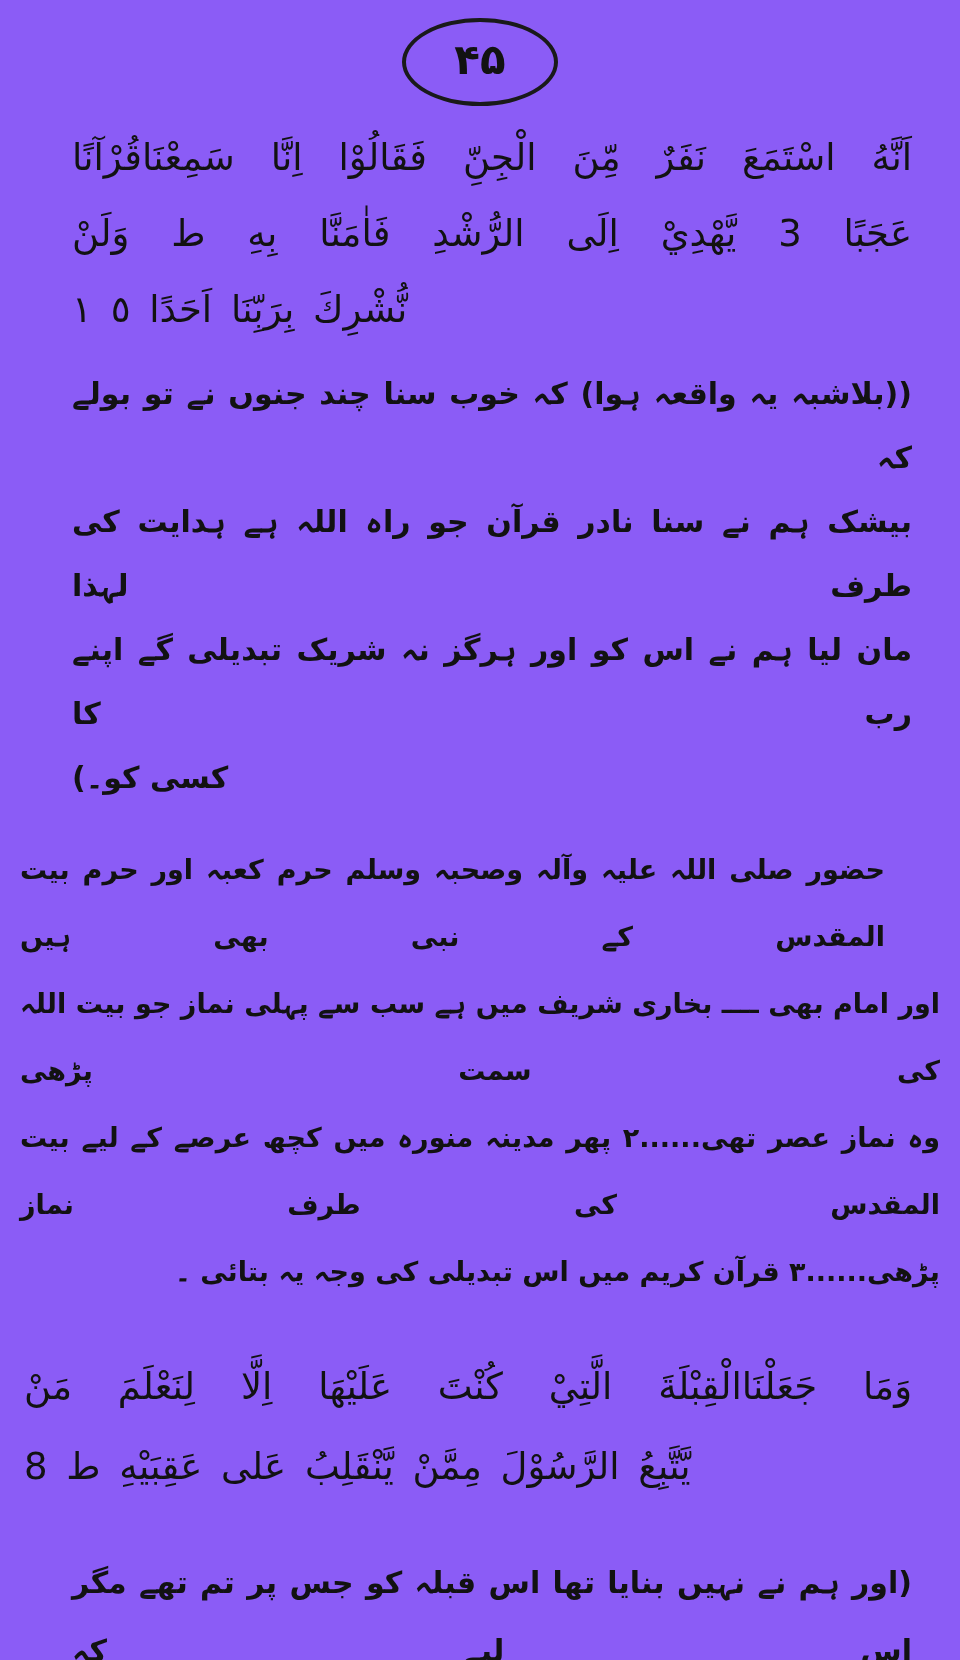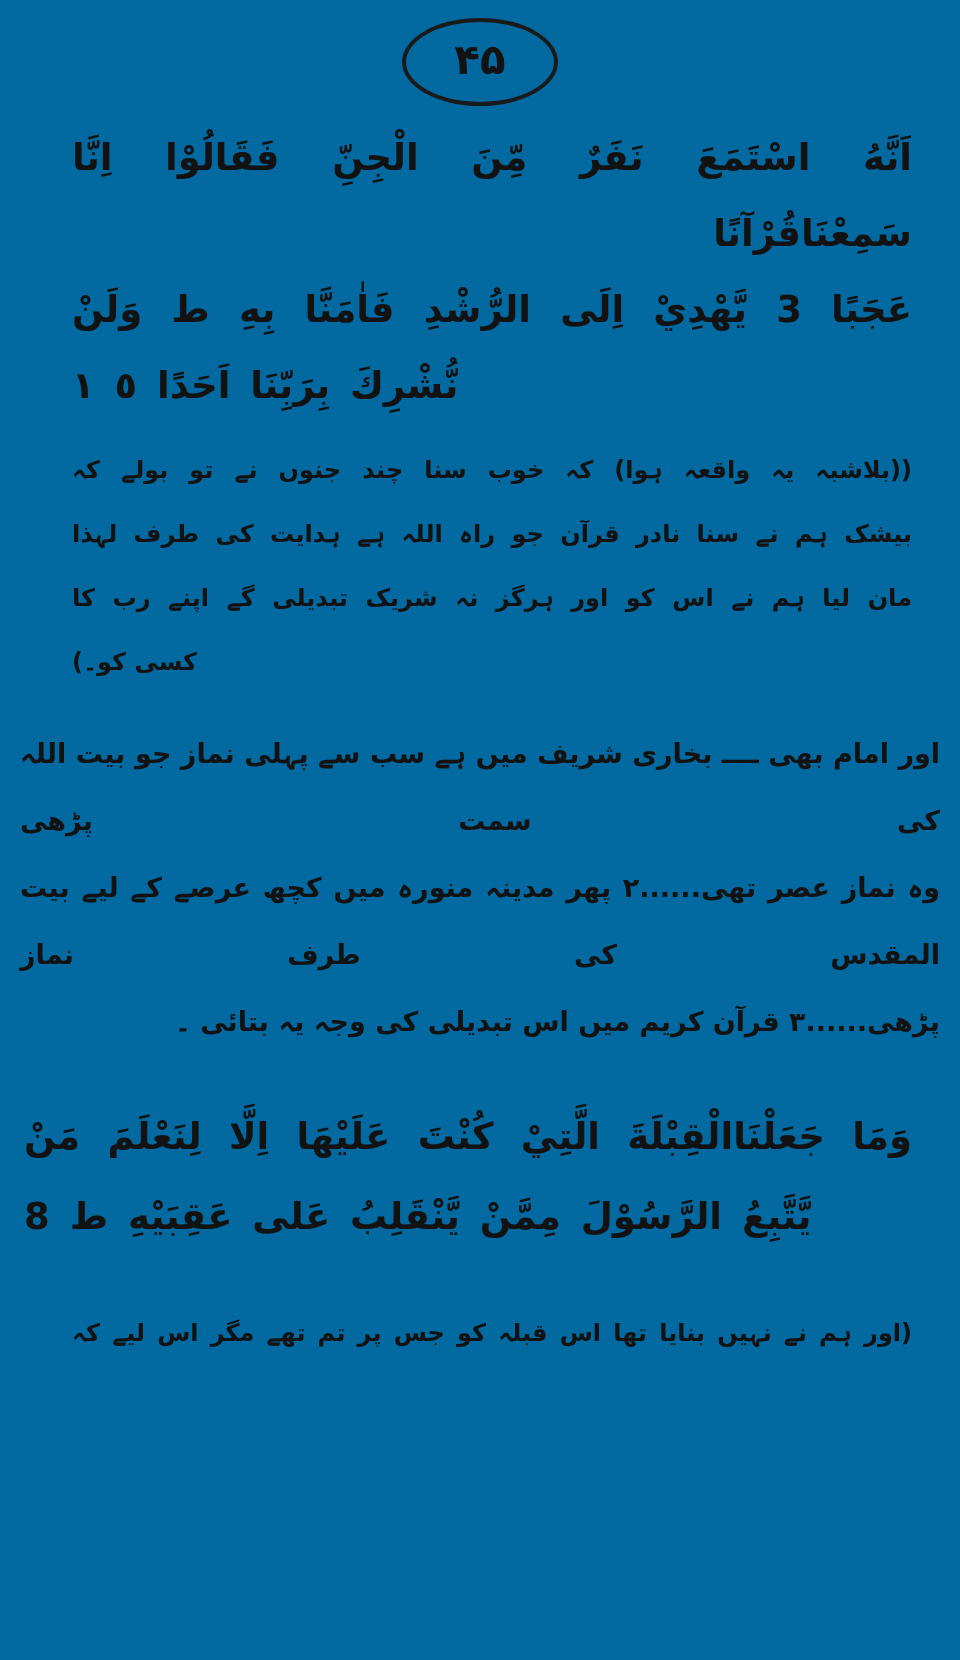--- a/index.html
+++ b/index.html
@@ -5,21 +5,21 @@
   html, body {
     margin: 0;
     padding: 0;
     background: #e8e8e8;
   }
   .page {
     position: relative;
     width: 960px;
     height: 1660px;
     margin: 0 auto;
-    background: #0369a1;
+    background: #8b5cf6;
     color: #121212;
     direction: rtl;
     font-family: "DejaVu Sans", sans-serif;
     overflow: hidden;
   }
   
   .page-number-oval {
     width: 148px;
     height: 80px;
     border: 4px solid #1a1a1a;
@@ -40,37 +40,37 @@
     text-align: justify;
     text-align-last: justify;
   }
   .align-left   { text-align: center;   text-align-last: left; }
   .align-right  { text-align: right;  text-align-last: right; }
   .indent { padding-right: 55px; }
 
   
   .quote {
     margin: 14px 48px 0 72px;
-    font-weight: bold;
+    font-weight: normal;
   }
   .quote .line {
     font-size: 37px;
     line-height: 76px;
     word-spacing: 7px;
   }
   .quote-2 { margin-top: 42px; margin-left: 24px; }
   .quote-2 .line { line-height: 80px; }
 
   
   .trans {
     margin: 14px 48px 0 72px;
     font-weight: bold;
   }
   .trans .line {
-    font-size: 24px;
+    font-size: 30px;
     line-height: 64px;
   }
   .trans-2 { margin-top: 42px; }
   .trans-2 .line { line-height: 68px; }
 
   
   .commentary {
     margin: 26px 20px 0;
     font-weight: bold;
   }
@@ -98,20 +98,21 @@
   <section class="trans trans-1">
 
   <div class="line align-justify">((بلاشبہ یہ واقعہ ہوا) کہ خوب سنا چند جنوں نے تو بولے کہ</div>
       <div class="line align-justify">بیشک ہم نے سنا نادر قرآن جو راہ اللہ ہے ہدایت کی طرف لہذا</div>
       <div class="line align-justify">مان لیا ہم نے اس کو اور ہرگز نہ شریک تبدیلی گے اپنے رب کا</div>
       <div class="line align-left">کسی کو۔)</div>
     </section>
 
   <section class="commentary">
 
+  <div class="line align-justify indent">حضور صلی اللہ علیہ وآلہ وصحبہ وسلم حرم کعبہ اور حرم بیت المقدس کے نبی بھی ہیں</div>
       <div class="line align-justify">اور امام بھی ــــ بخاری شریف میں ہے سب سے پہلی نماز جو بیت اللہ کی سمت پڑھی</div>
       <div class="line align-justify">وہ نماز عصر تھی......۲ پھر مدینہ منورہ میں کچھ عرصے کے لیے بیت المقدس کی طرف نماز</div>
       <div class="line align-right">پڑھی......۳ قرآن کریم میں اس تبدیلی کی وجہ یہ بتائی ۔</div>
     </section>
 
   <section class="quote quote-2">
 
   <div class="line align-justify">وَمَا جَعَلْنَاالْقِبْلَةَ الَّتِيْ كُنْتَ عَلَيْهَا اِلَّا لِنَعْلَمَ مَنْ</div>
       <div class="line align-left">يَّتَّبِعُ الرَّسُوْلَ مِمَّنْ يَّنْقَلِبُ عَلى عَقِبَيْهِ ط 8</div>
     </section>

